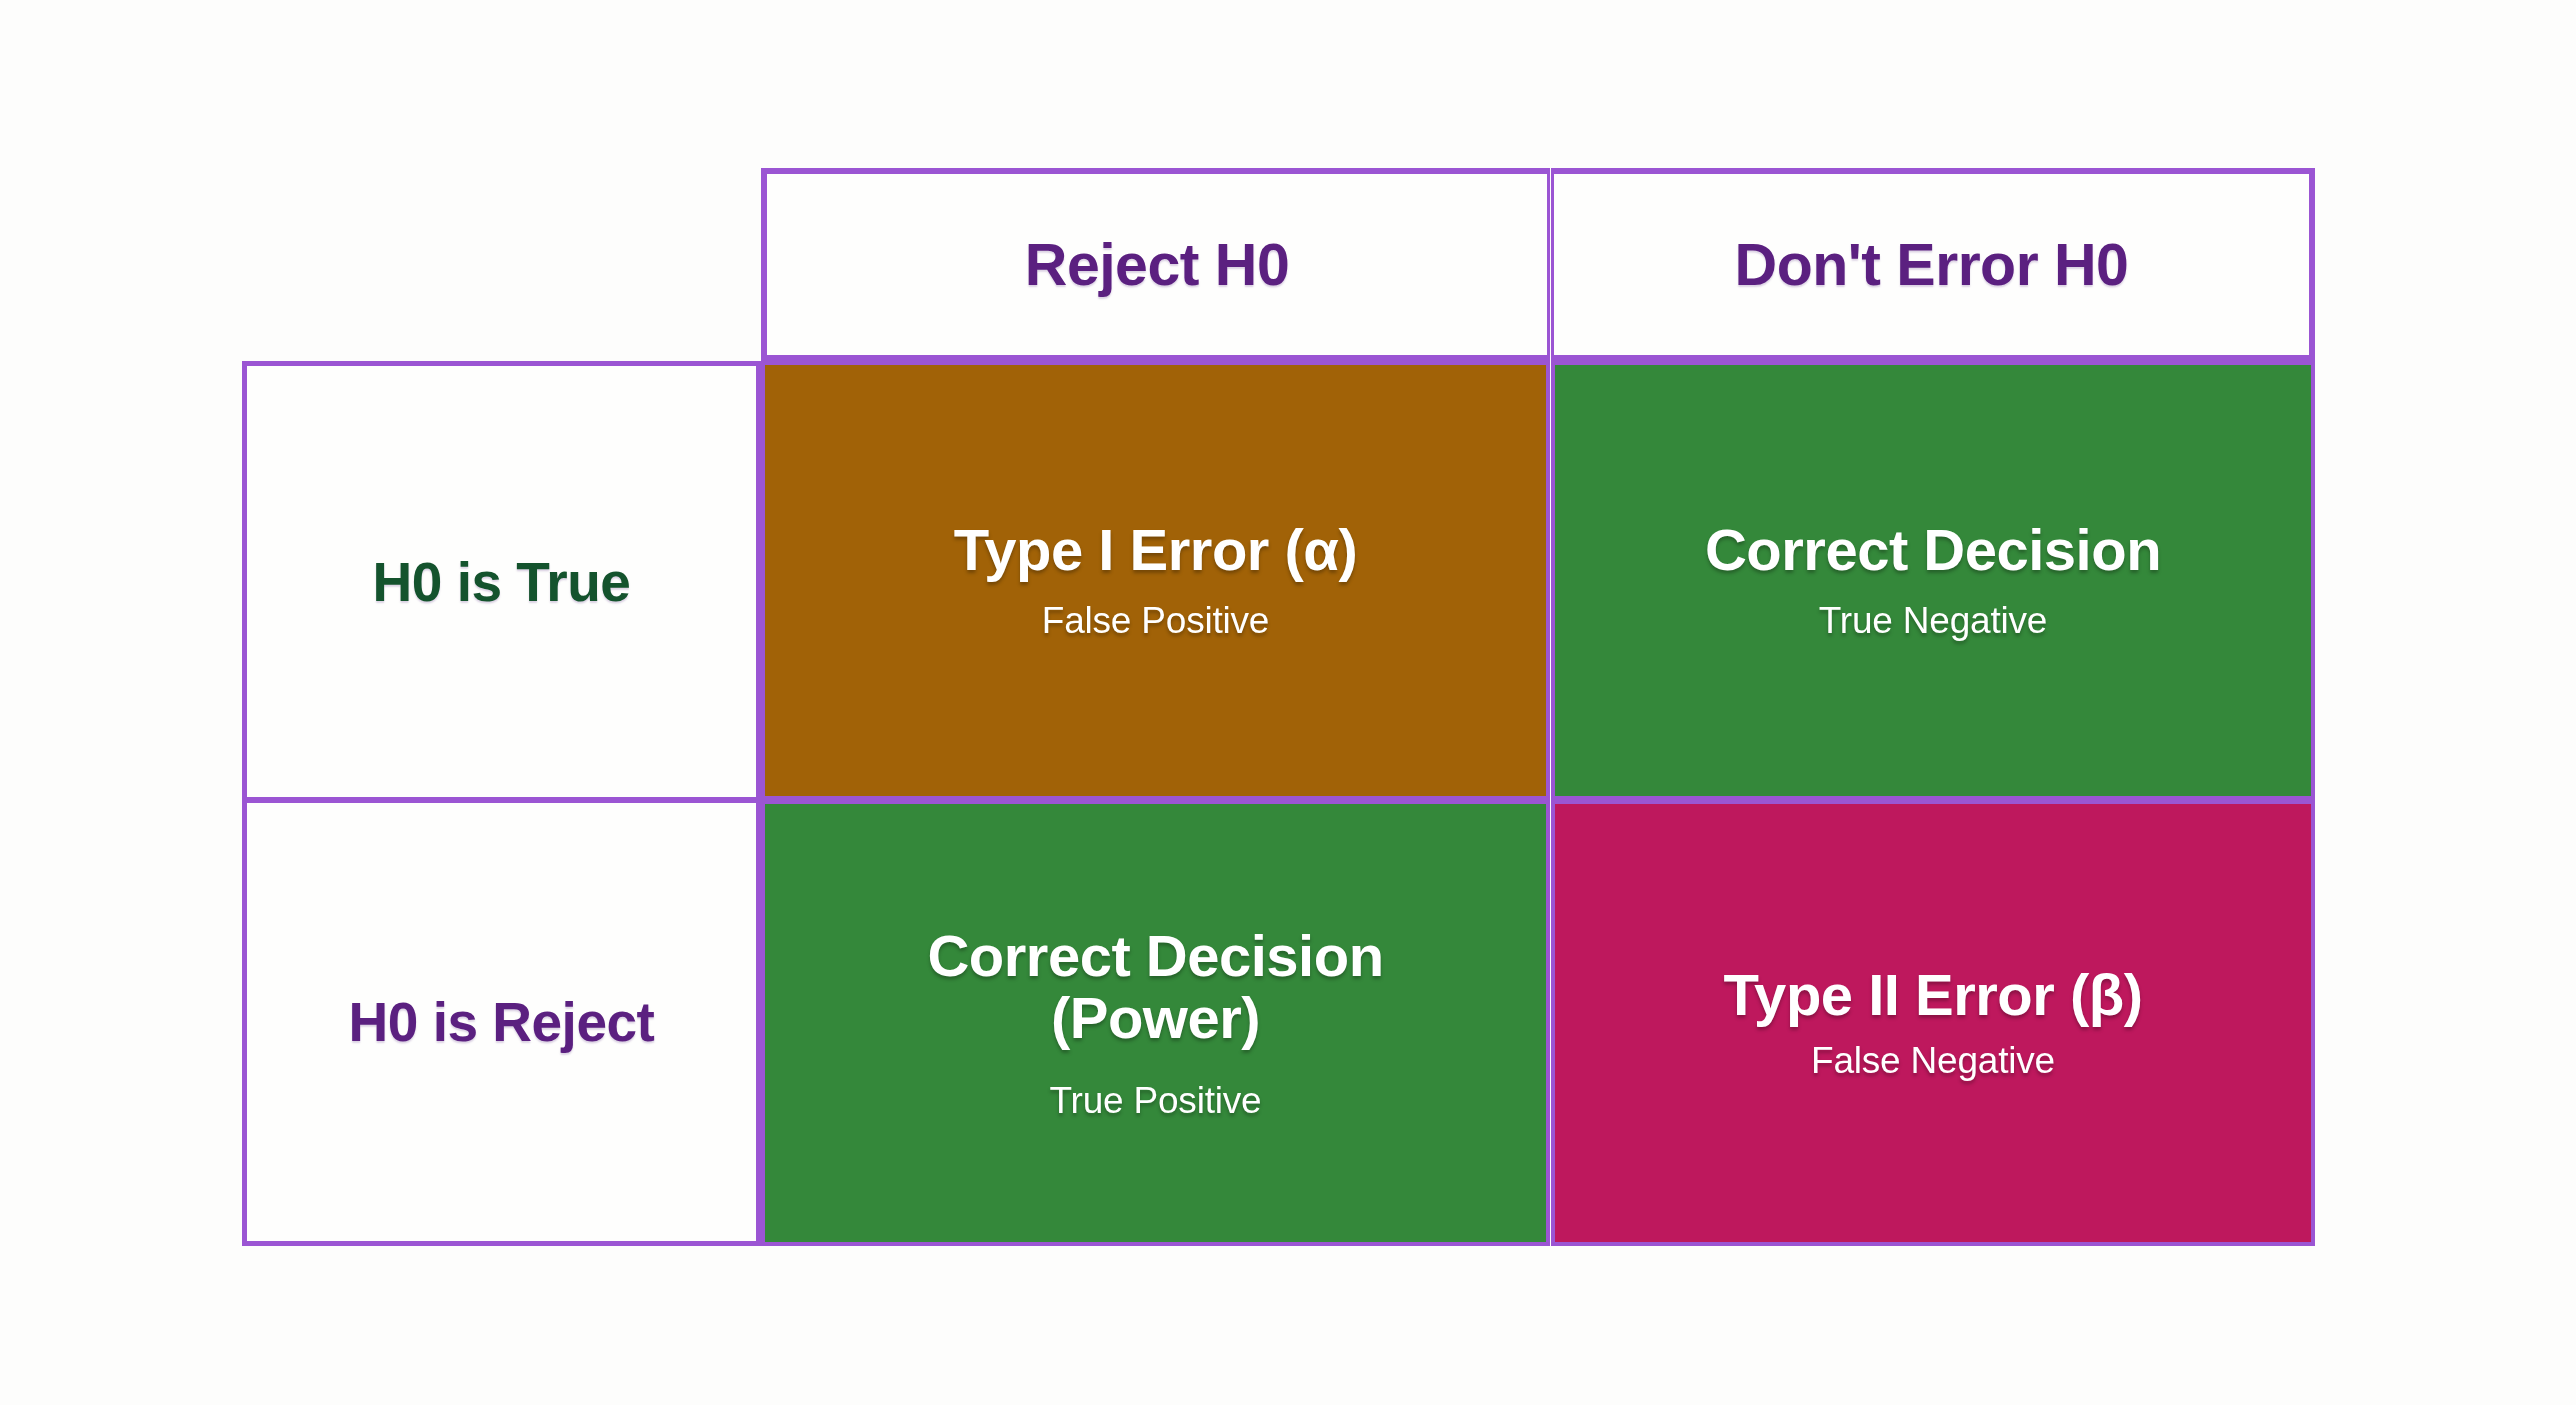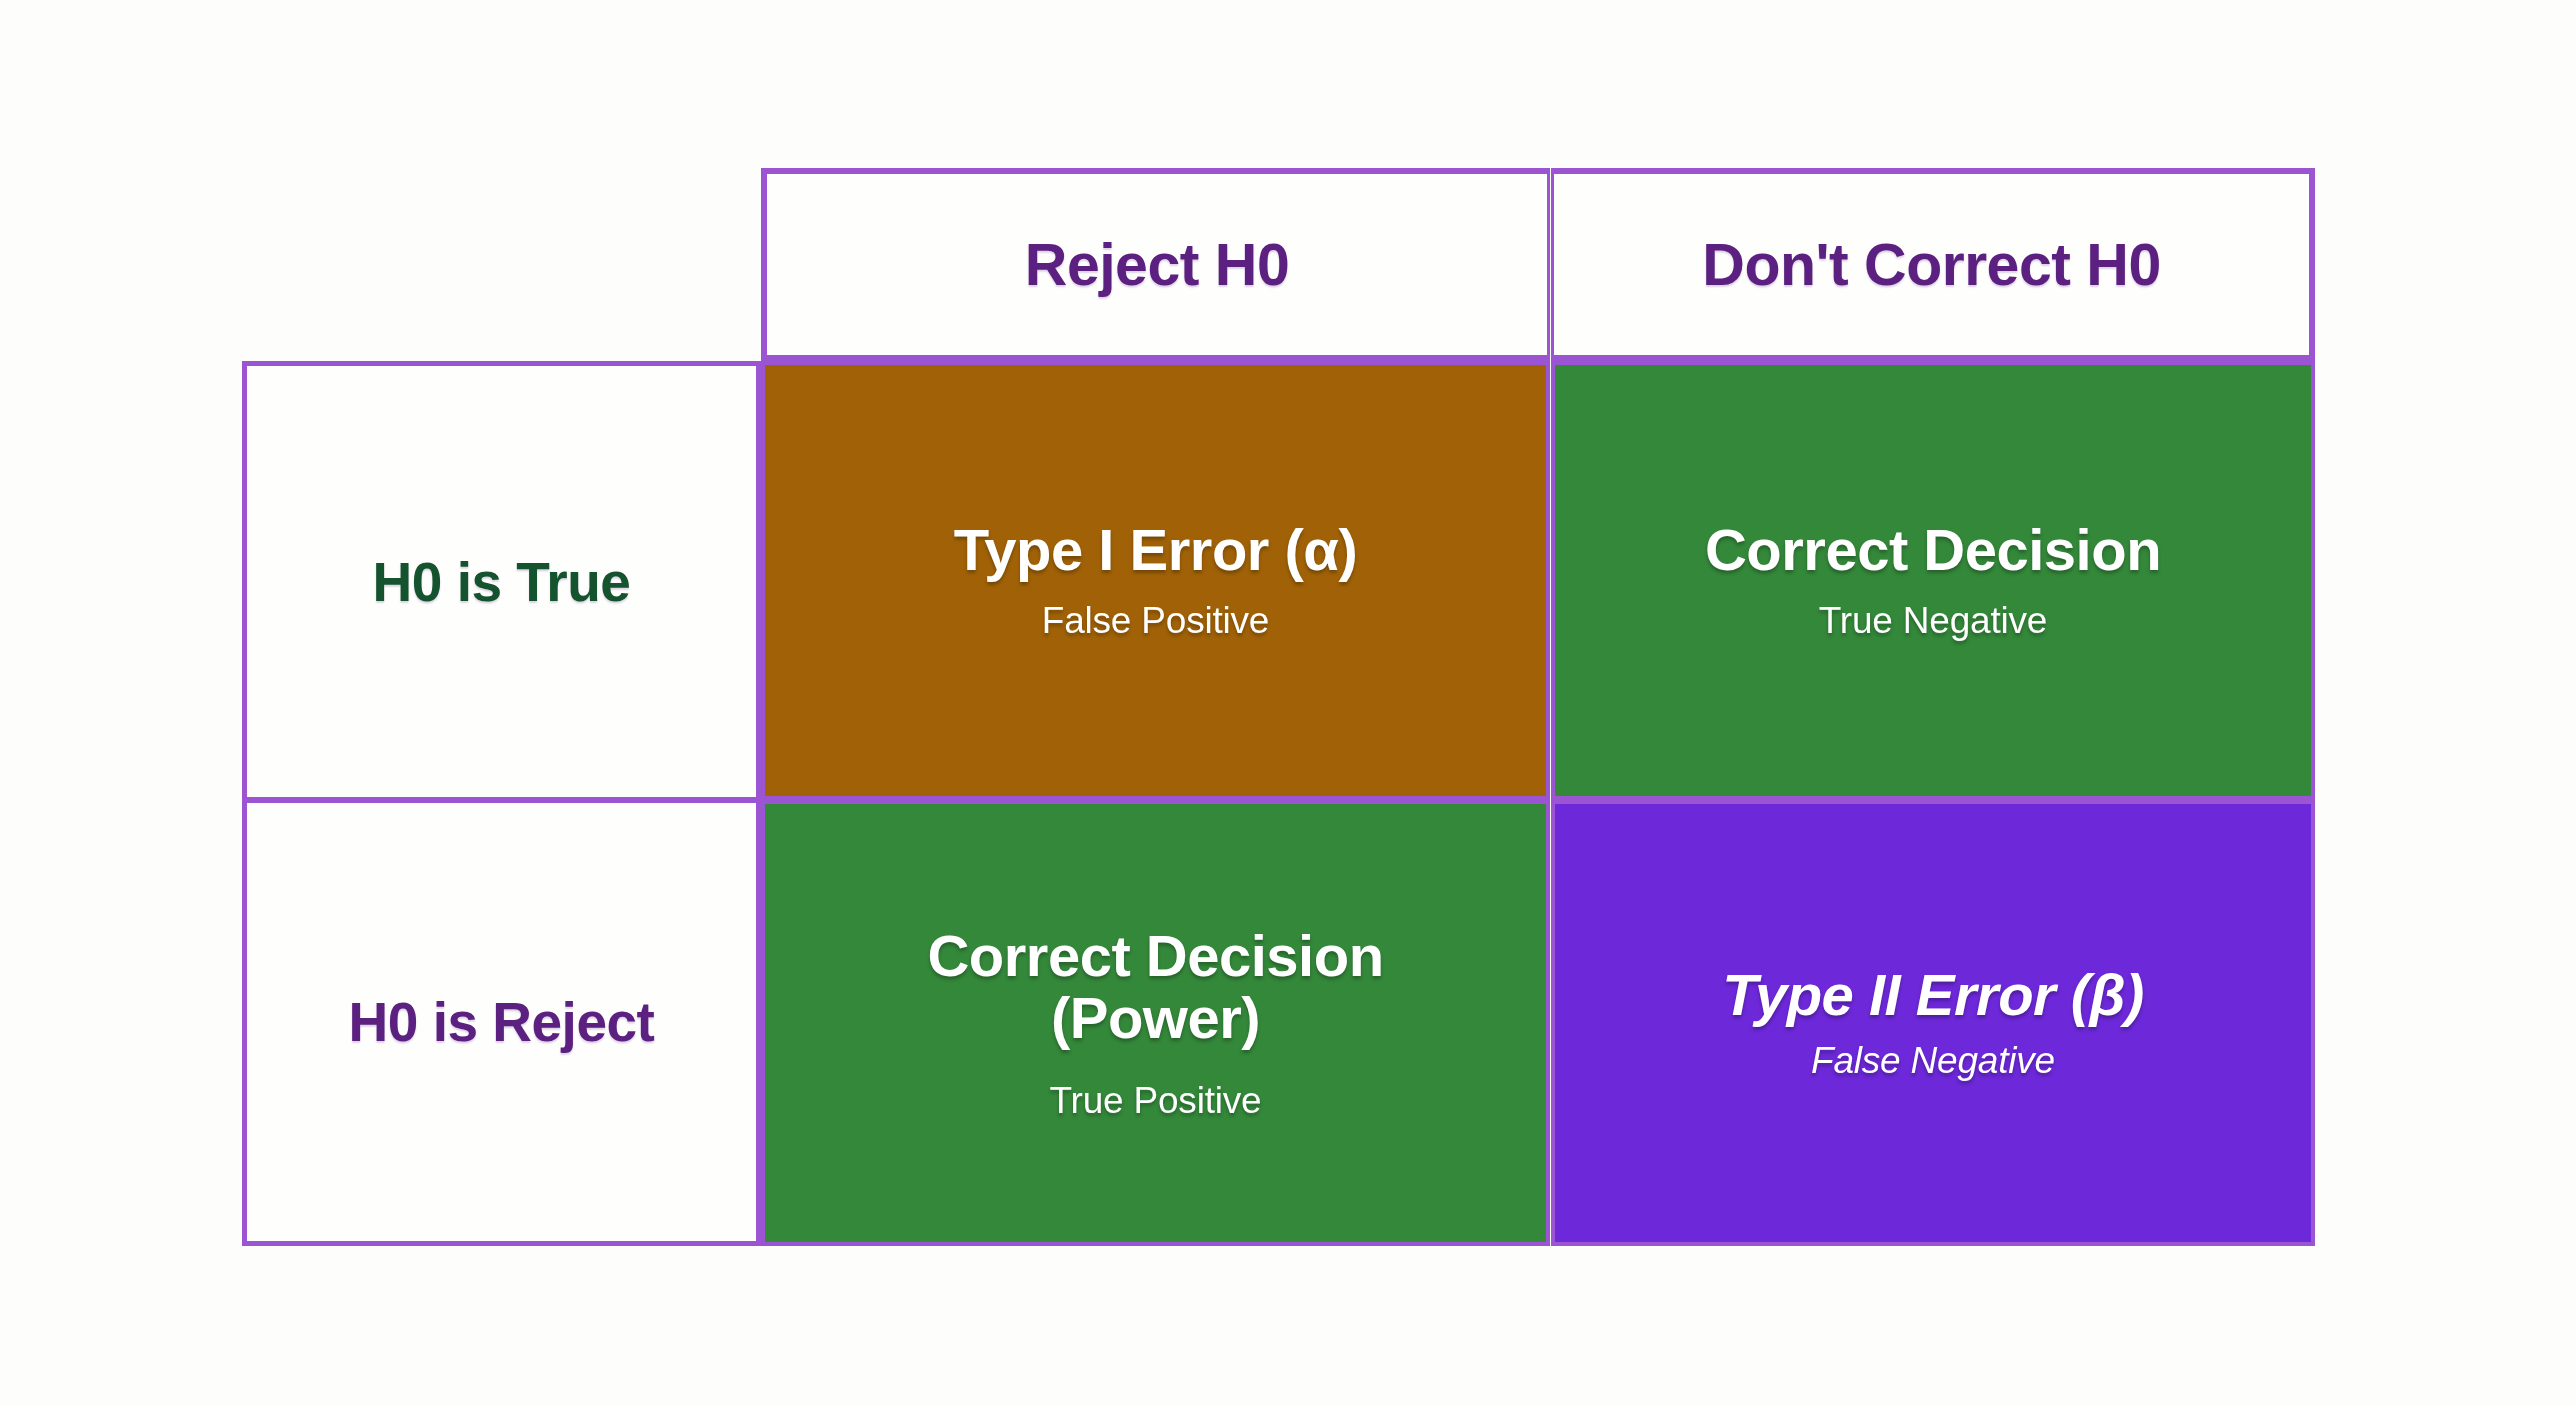--- a/index.html
+++ b/index.html
@@ -95,21 +95,21 @@
 </head>
 <body>
 
 <div id="canvas" style="background: rgb(253, 253, 252); padding-left: 23px;">
 
   <div class="cell colhead" id="colhead-1" style="border-color: rgb(155, 85, 211); color: rgb(91, 32, 128);">
     <span>Reject H0</span>
   </div>
 
   <div class="cell colhead" id="colhead-2" style="border-color: rgb(155, 85, 211); color: rgb(91, 32, 128);">
-    <span>Don't Correct H0</span>
+    <span>Don't Error H0</span>
   </div>
 
   <div class="cell rowhead" id="rowhead-1" style="border-color: rgb(155, 85, 211); color: #14532d;">
     <span>H0 is True</span>
   </div>
 
   <div class="cell rowhead" id="rowhead-2" style="border-color: rgb(155, 85, 211); color: rgb(91, 32, 128);">
     <span>H0 is Reject</span>
   </div>
 
@@ -124,19 +124,19 @@
   </div>
 
   <div class="cell outcome" id="cell-r2c1" style="background-color: rgb(52, 136, 58); border-color: rgb(155, 85, 211); color: rgb(255, 255, 255);">
     <span class="title">
       <span>Correct Decision</span><br>
       <span>(Power)</span>
     </span>
     <span class="sub">True Positive</span>
   </div>
 
-  <div class="cell outcome" id="cell-r2c2" style="background-color: #6d28d9; border-color: rgb(155, 85, 211); color: rgb(255, 255, 255); font-style: italic;">
+  <div class="cell outcome" id="cell-r2c2" style="background-color: #be185d; border-color: rgb(155, 85, 211); color: rgb(255, 255, 255);">
     <span class="title">Type II Error (β)</span>
     <span class="sub">False Negative</span>
   </div>
 
 </div>
 
 
 </body></html>

